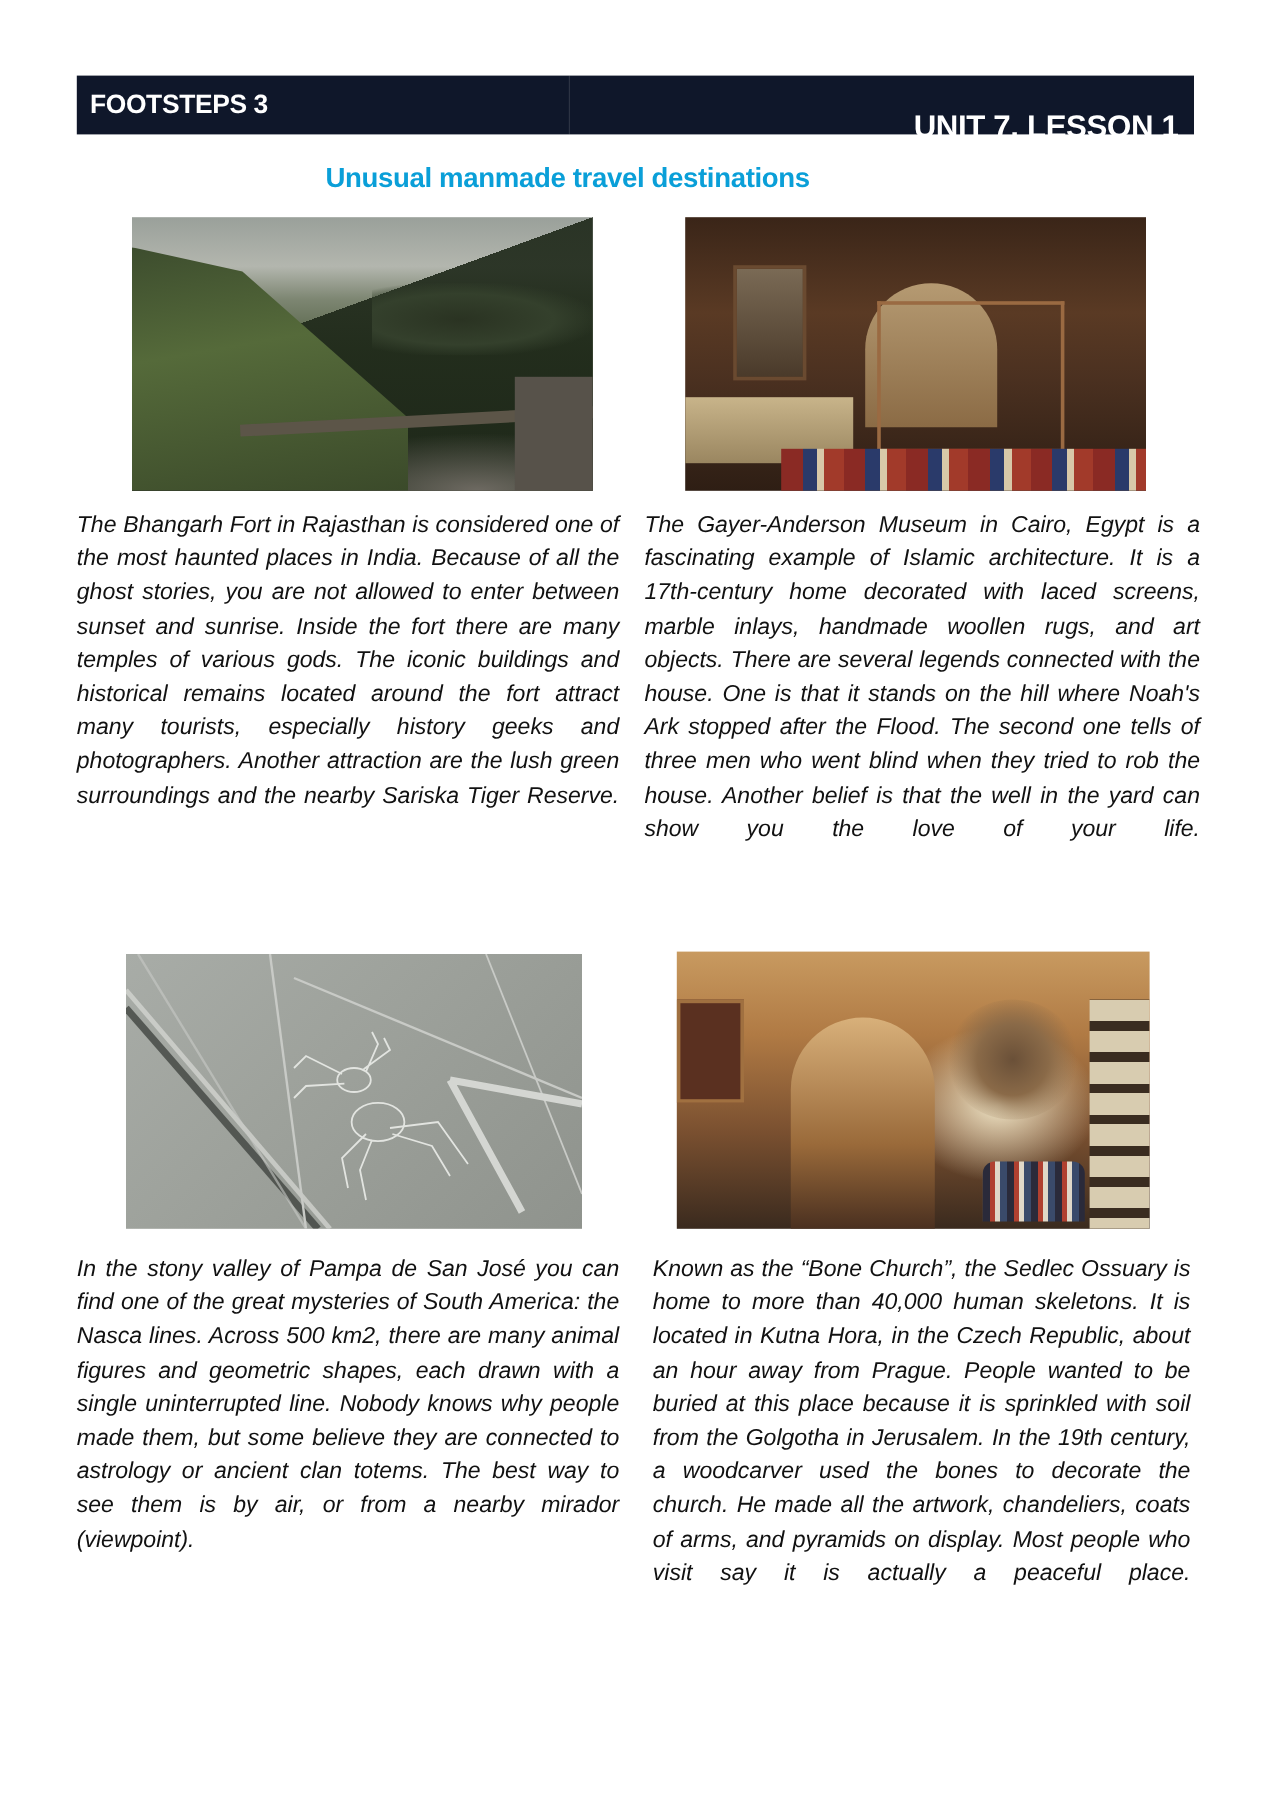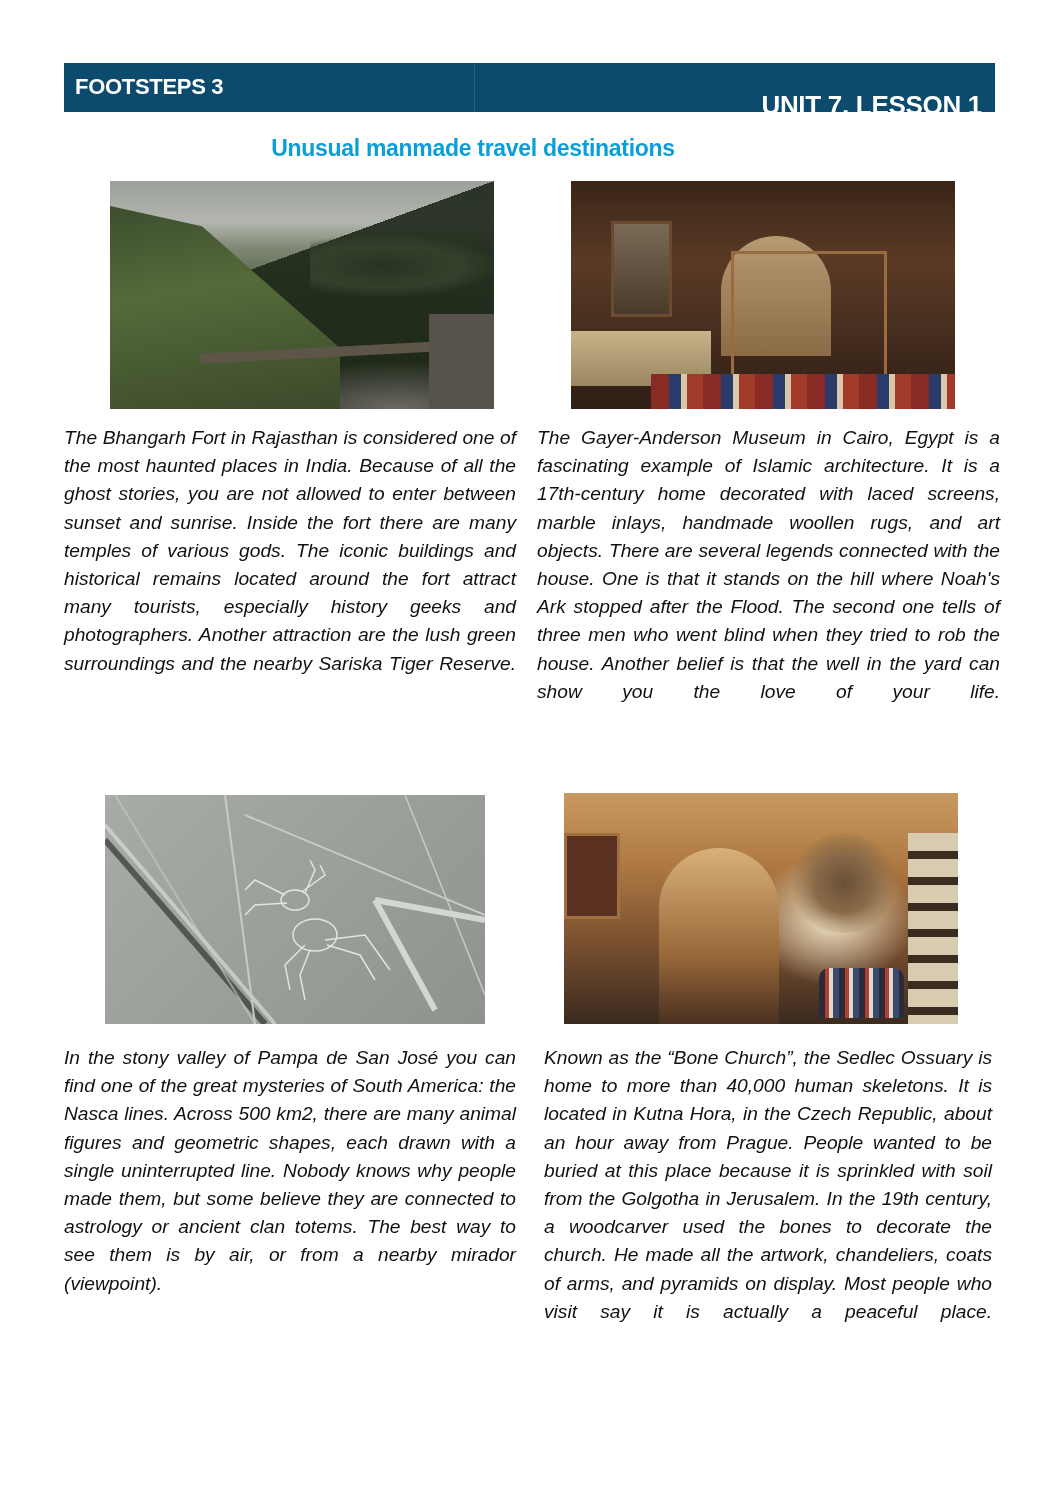--- a/index.html
+++ b/index.html
@@ -1,19 +1,19 @@
 <!DOCTYPE html>
 <html><head>
   <meta charset="utf-8">
   <style>
     html, body { margin: 0; padding: 0; background: #ffffff; }
     body { width: 1058px; height: 1497px; position: relative; overflow: hidden;
            font-family: "Liberation Sans", sans-serif; color: #111; }
     .header-bar { position: absolute; left: 64px; top: 63px; width: 931px; height: 49px;
-                  background: #0c4a6e; color: #fff; }
+                  background: #0f172a; color: #fff; }
     .header-left { position: absolute; left: 11px; top: 11px; font-size: 22px; font-weight: bold; letter-spacing: -0.3px; }
     .header-right { position: absolute; right: 13px; top: 11px; font-size: 26px; font-weight: bold; letter-spacing: -0.3px; margin-top: 16px; }
     .header-divider { position: absolute; left: 410px; top: 0; width: 1px; height: 49px; background: rgba(255,255,255,0.12); }
     .page-title { position: absolute; left: 0; top: 135px; width: 946px; text-align: center;
                   color: #0a9fd8; font-size: 23px; font-weight: bold; letter-spacing: -0.3px; }
     .photo { position: absolute; overflow: hidden; }
     .para { position: absolute; font-size: 19.2px; line-height: 28.2px; text-align: justify; color: #111; font-style: italic; }
     .para::after { content: ""; display: inline-block; width: 100%; height: 0; }
 
     

